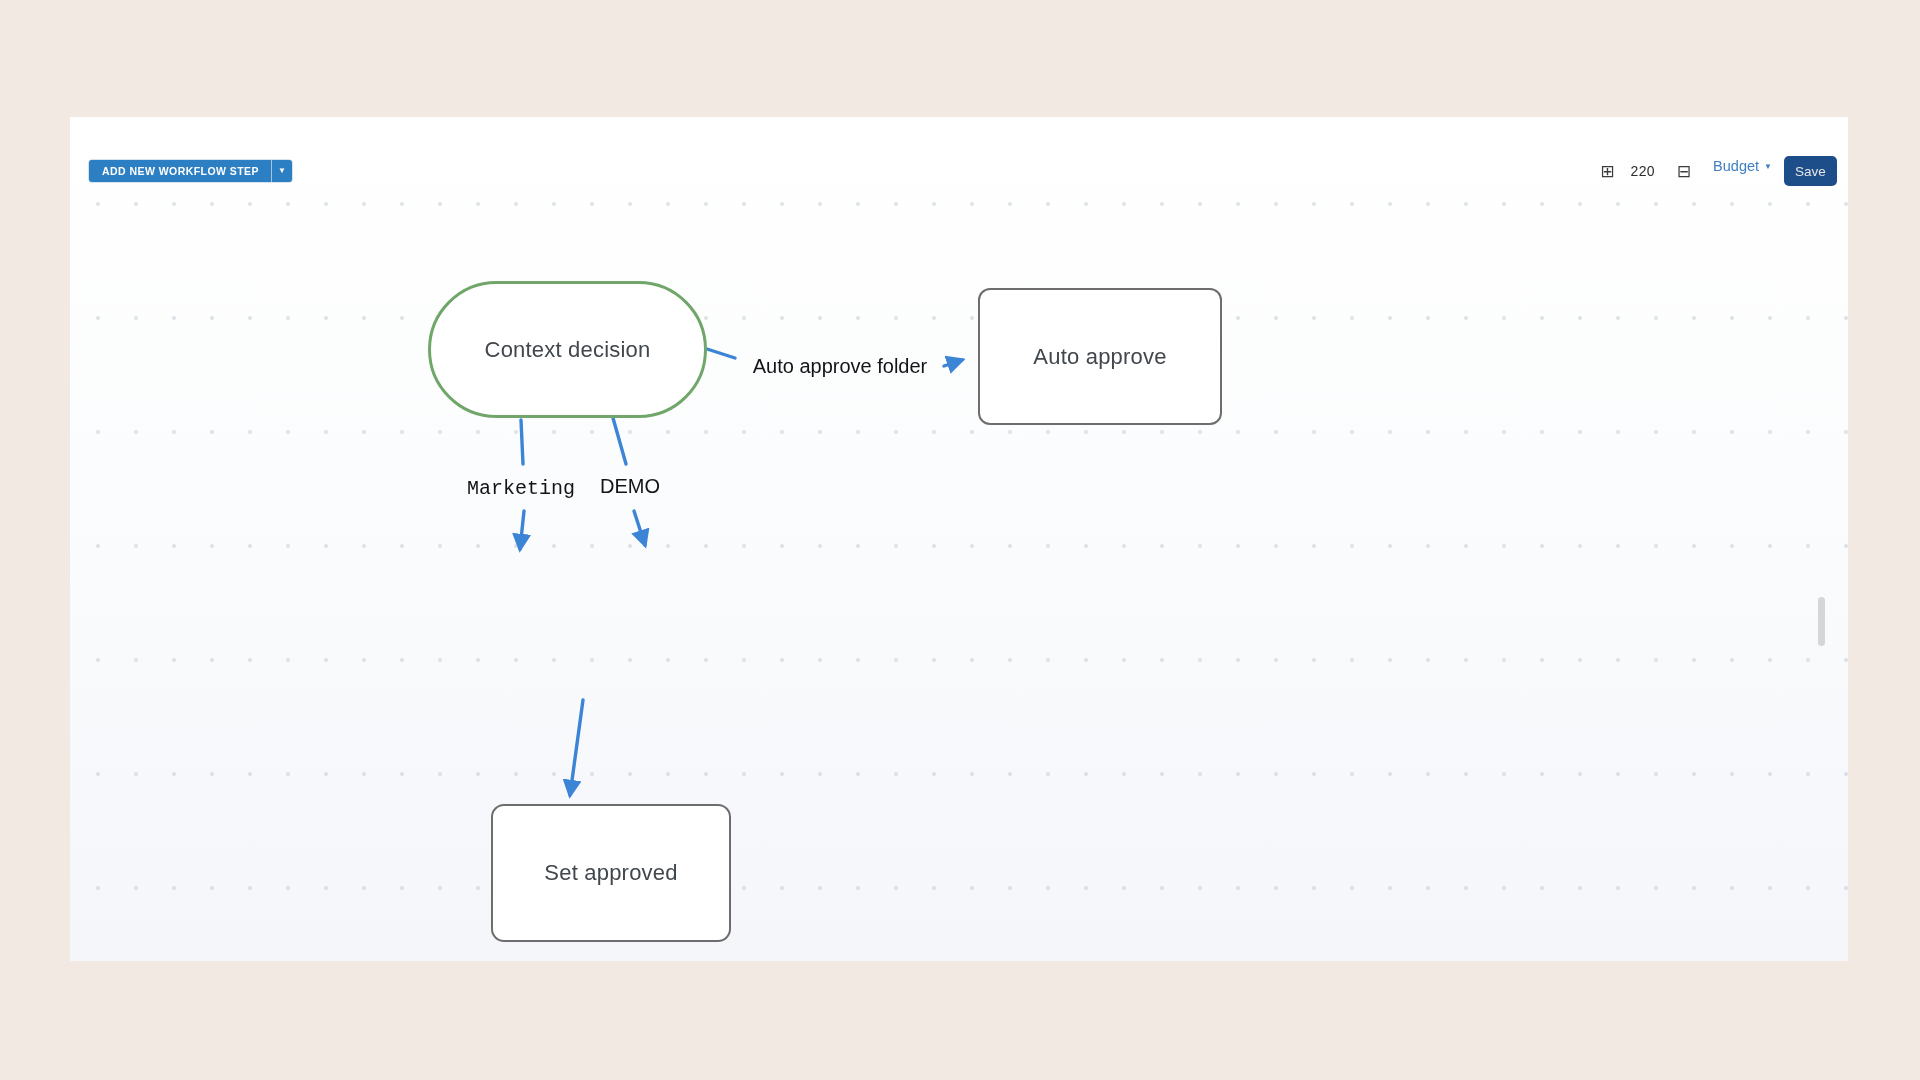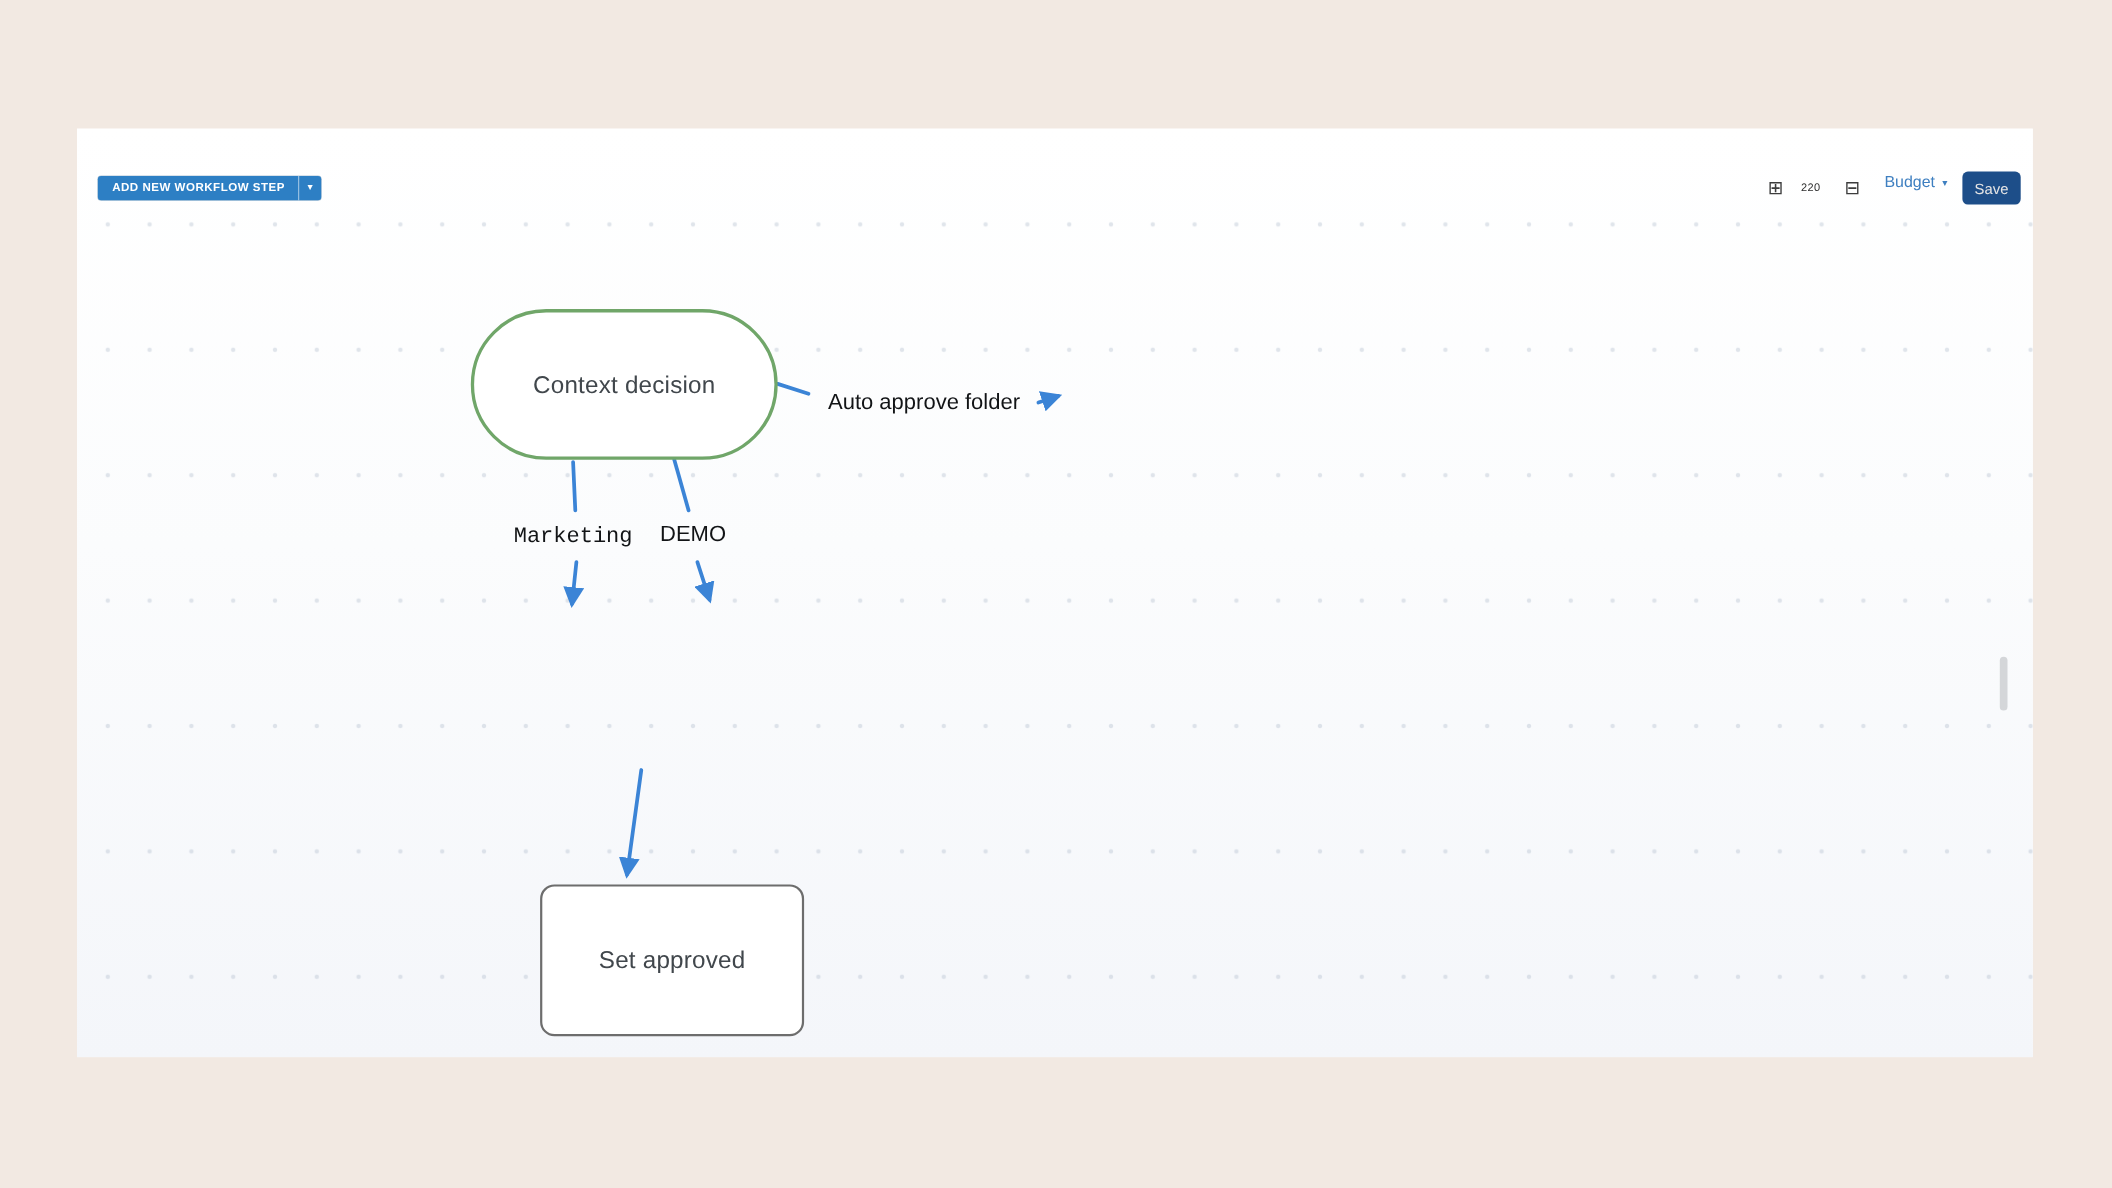--- a/index.html
+++ b/index.html
@@ -41,21 +41,21 @@
   }
   .toolbar-right {
     position:absolute; top:38px; right:11px; height:32px;
     display:flex; align-items:center;
   }
   .zoom-icon {
     font-size:17px; color:#3c3c3c; line-height:1; cursor:pointer;
     font-family:"DejaVu Sans", sans-serif;
   }
   .zoom-value {
-    font-size:10px; color:#2e2e2e; margin:0 22px 0 16px; letter-spacing:0.3px;text-align:right;
+    font-size:14px; color:#2e2e2e; margin:0 22px 0 16px; letter-spacing:0.3px;text-align:right;
   }
   .wf-select {
     display:flex; align-items:center; gap:5px;
     color:#3e7fc0; font-size:14.5px; cursor:pointer;
     margin:0 12px 10px 22px; text-decoration:none; white-space:nowrap;
   }
   .wf-caret { font-size:8px; line-height:1; padding-top:2px; }
   .save-btn {
     width:53px; height:30px; border:none; border-radius:5px;
     background:#1d4e89; color:#e5e5e5; font-size:13.5px;
@@ -133,17 +133,18 @@
 
       <path d="M513,583 L500,678" marker-end="url(#arrow)"></path>
     </g>
   </svg>
 
   <div class="edge-label lbl-auto-approve-folder">Auto approve folder</div>
   <div class="edge-label lbl-marketing">Marketing</div>
   <div class="edge-label lbl-demo">DEMO</div>
 
   <div class="node node-stadium">Context decision</div>
+  <div class="node node-rect node-auto-approve">Auto approve</div>
   <div class="node node-rect node-set-approved">Set approved</div>
 
   <div class="v-scrollbar"></div>
 
 </div>
 
 </body></html>

